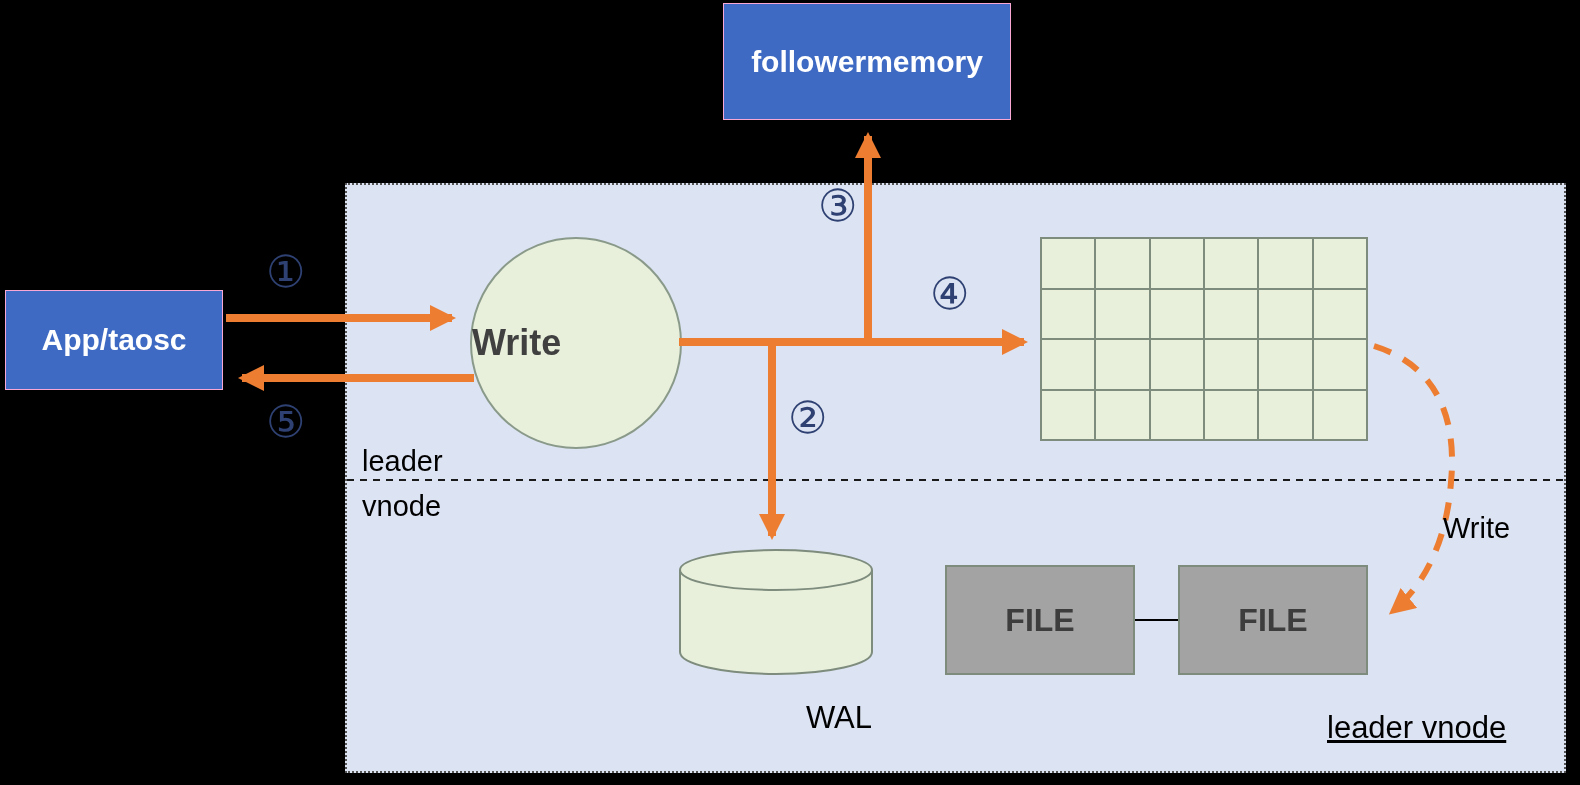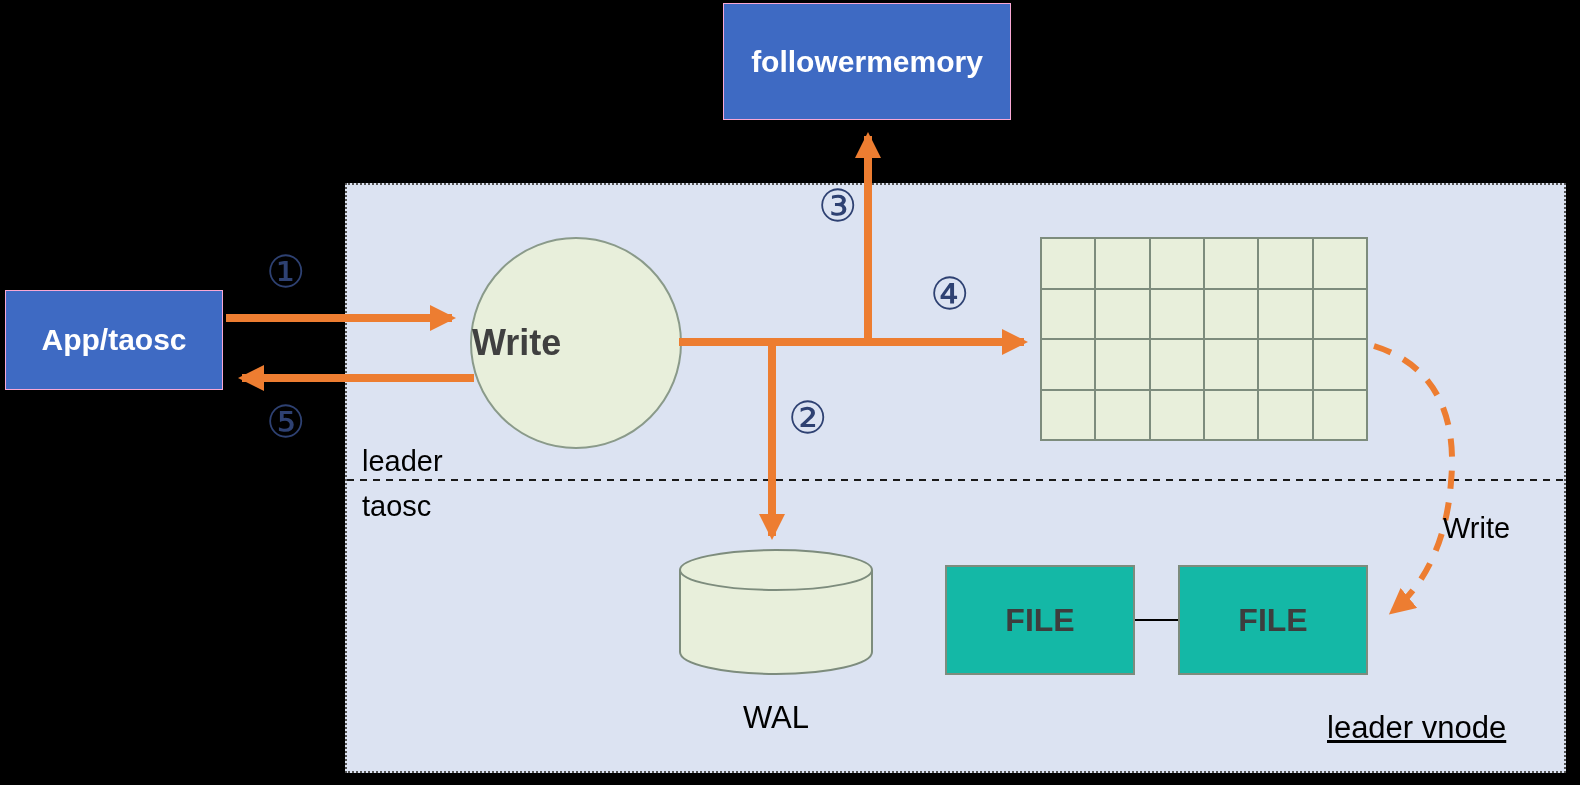--- a/index.html
+++ b/index.html
@@ -8,21 +8,21 @@
   .abs{position:absolute;}
   .leader-rect{background:#dce3f2;border:2px dotted #555;box-sizing:border-box;z-index:1;}
   .blue-box{background:#3e6ac3;border:1px solid #f9a8d4;color:#fff;font-weight:bold;
             display:flex;flex-direction:row;align-items:center;justify-content:center;
             text-align:center;box-sizing:border-box;z-index:3;line-height:1.25;}
   .write-circle{background:#e8efdb;border:2px solid #8a9a8a;border-radius:50%;
             display:flex;align-items:center;
             font-weight:bold;font-size:36px;color:#404040;box-sizing:border-box;z-index:3;}
   .memgrid{background:#7d8c7d;padding:2px;display:grid;gap:2px;box-sizing:border-box;z-index:3;}
   .memgrid .cell{background:#e8efdb;}
-  .file-box{background:#14b8a6;border:2px solid #7d8c7d;display:flex;align-items:center;
+  .file-box{background:#a3a3a3;border:2px solid #7d8c7d;display:flex;align-items:center;
             justify-content:center;font-weight:bold;font-size:32px;color:#3d3d3d;
             box-sizing:border-box;z-index:3;}
   .lbl{color:#000;font-size:29px;z-index:6;}
   .lbl-center{text-align:center;}
   .step{color:#2e4172;font-size:44px;z-index:6;font-family:"DejaVu Sans",sans-serif;}
   svg.overlay{position:absolute;left:0;top:0;z-index:5;pointer-events:none;}
 </style>
 </head>
 <body>
 
@@ -100,22 +100,22 @@
     <line x1="679" y1="342" x2="1024" y2="342" stroke="#ED7D31" stroke-width="8" marker-end="url(#ah)"></line>
 
     <line x1="868" y1="342" x2="868" y2="136" stroke="#ED7D31" stroke-width="8" marker-end="url(#ah)"></line>
 
     <line x1="772" y1="342" x2="772" y2="536" stroke="#ED7D31" stroke-width="8" marker-end="url(#ah)"></line>
 
     <path d="M1374,346 C1445,368 1456,430 1451,482 C1447,536 1428,582 1392,612" fill="none" stroke="#ED7D31" stroke-width="6" stroke-dasharray="18 14" marker-end="url(#ah)"></path>
   </svg>
 
   <div class="abs lbl" style="left:362px;top:445px;">leader</div>
-  <div class="abs lbl" style="left:362px;top:490px;">taosc</div>
-  <div class="abs lbl lbl-center" style="left:680px;top:700px;width:192px;font-size:31px;">WAL</div>
+  <div class="abs lbl" style="left:362px;top:490px;">vnode</div>
+  <div class="abs lbl lbl-center" style="left:680px;top:700px;width:192px;font-size:31px;text-align:right;">WAL</div>
   <div class="abs lbl" style="left:1327px;top:710px;font-size:31px;text-decoration:underline;">leader vnode</div>
   <div class="abs lbl" style="left:1443px;top:512px;">Write</div>
 
   <div class="abs step" style="left:266px;top:246px;">①</div>
   <div class="abs step" style="left:266px;top:396px;">⑤</div>
   <div class="abs step" style="left:818px;top:180px;">③</div>
   <div class="abs step" style="left:930px;top:268px;">④</div>
   <div class="abs step" style="left:788px;top:392px;">②</div>
 
 </div>

